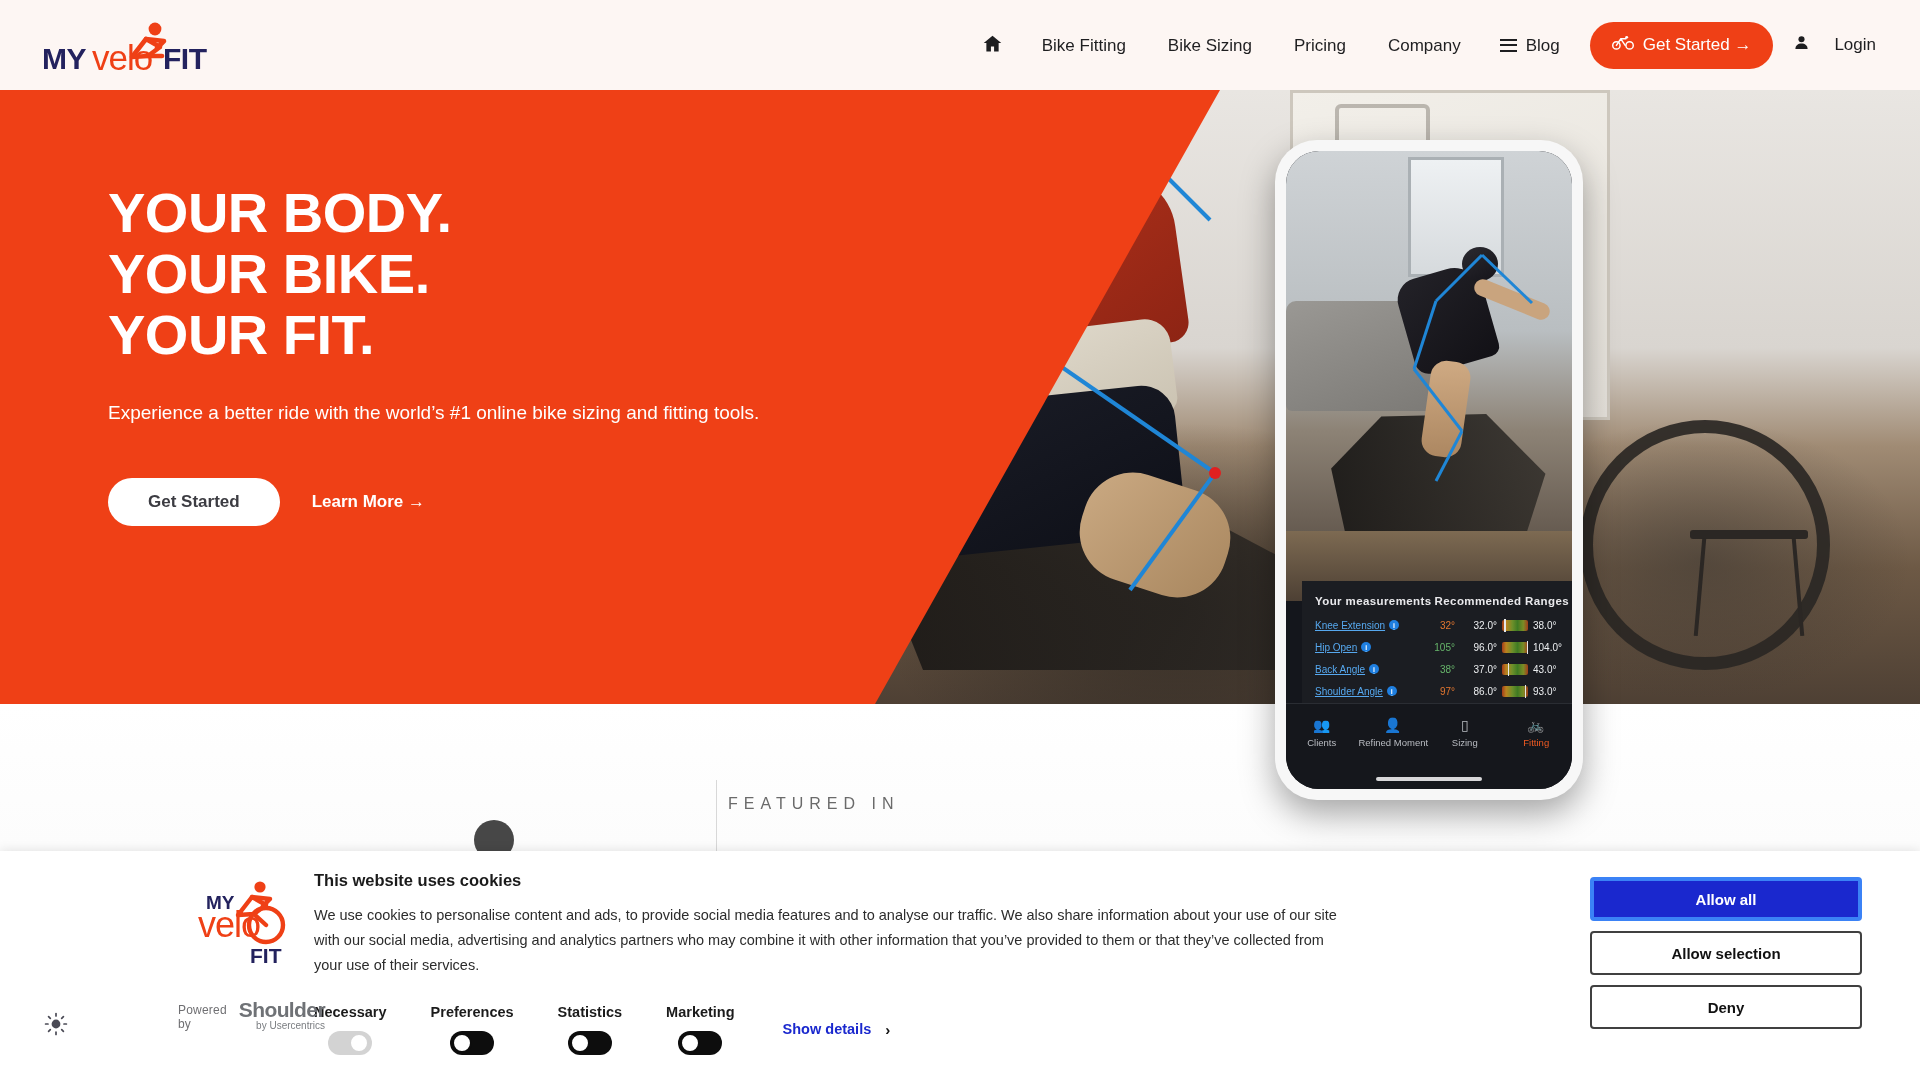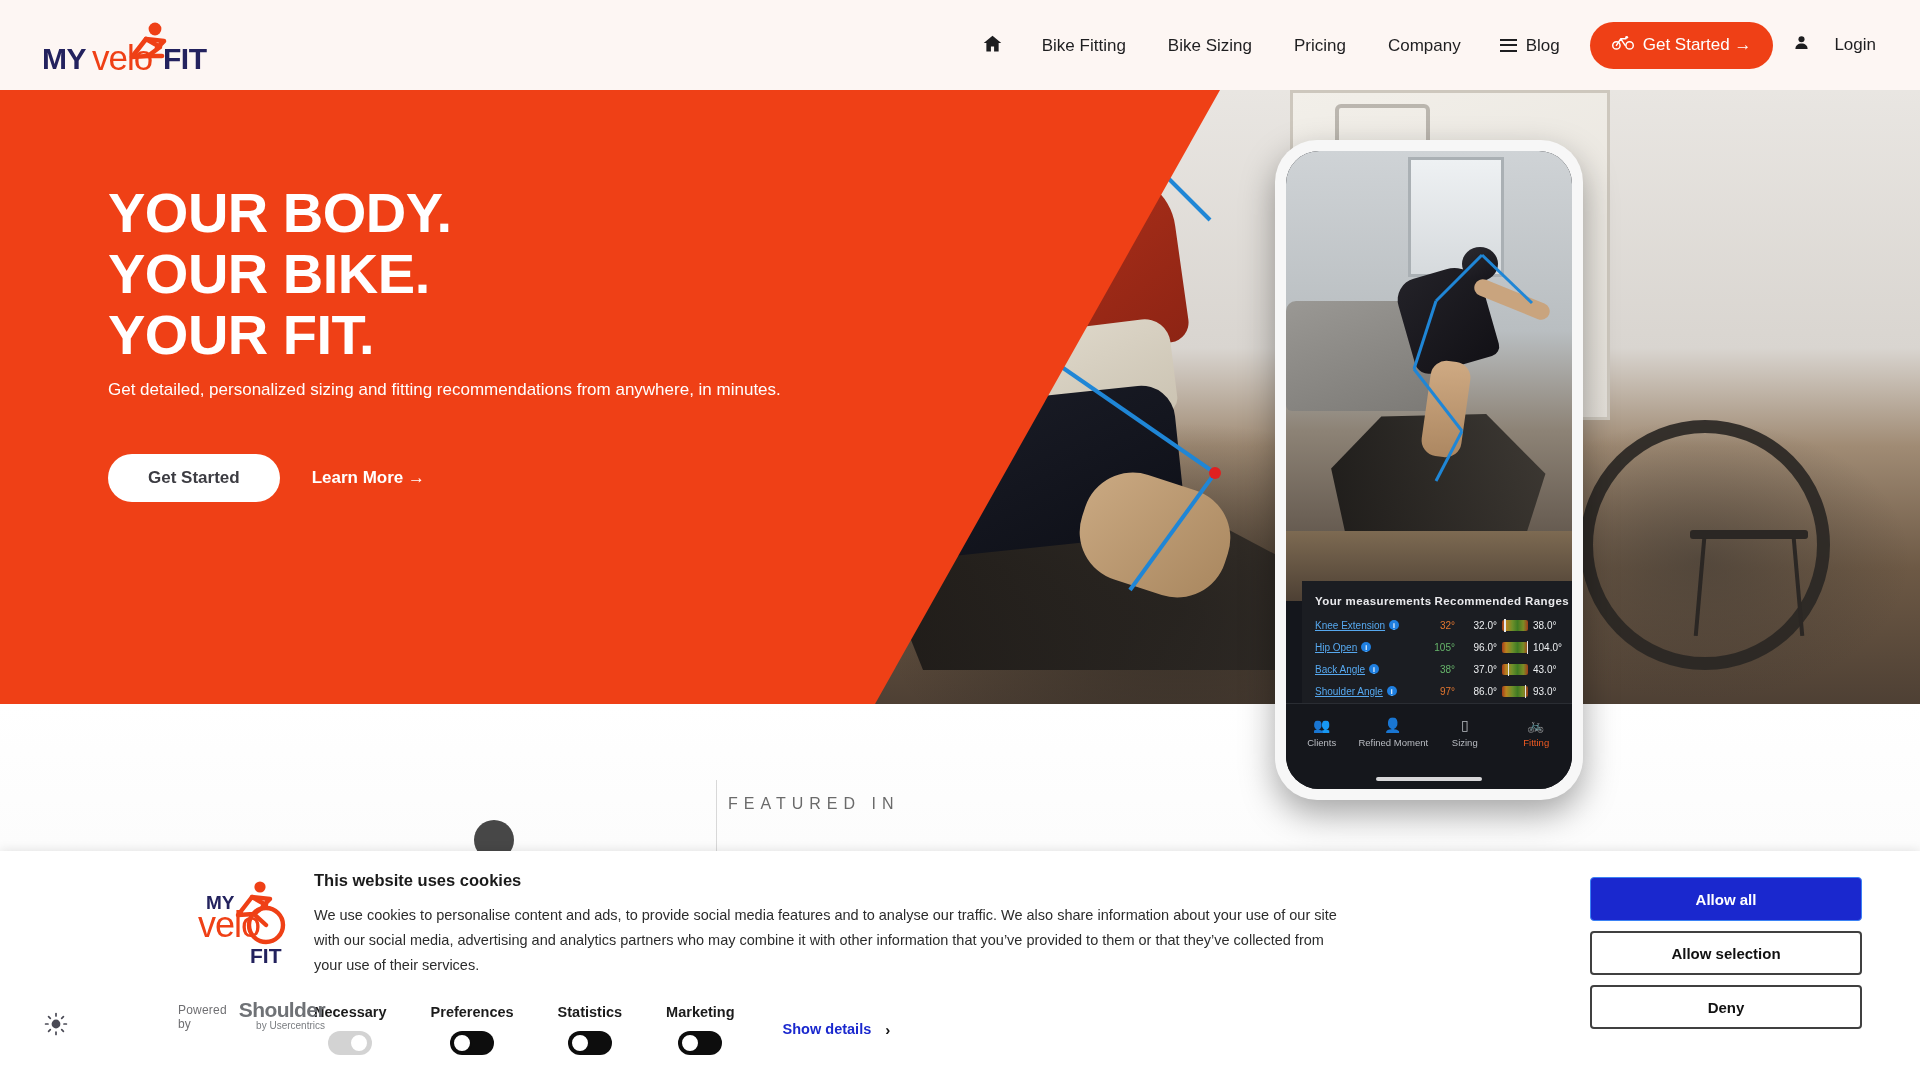--- a/index.html
+++ b/index.html
@@ -280,21 +280,21 @@
   .show-details .sd-text { color: #1a28ce; font-weight: bold; font-size: 14.5px; }
   .chev { font-size: 15px; color: #111; font-weight: bold; }
   .cookie-actions {
     width: 330px; flex: none; padding: 26px 28px 0 0; display: flex;
     flex-direction: column; gap: 10px;
   }
   .ck-btn {
     height: 44px; border-radius: 4px; font-size: 15px; font-weight: bold;
     cursor: pointer; font-family: "Liberation Sans", sans-serif; width: 272px;
   }
-  .ck-btn.primary { background: #1a28ce; color: #fff; border: 1px solid #3b82f6; }
+  .ck-btn.primary { background: #1a28ce; color: #fff; border: 4px solid #3b82f6; }
   .ck-btn.secondary { background: #fff; color: #111; border: 2px solid #404040; }
   .sun-icon { position: absolute; left: 44px; bottom: 40px; z-index: 70; cursor: pointer; }
 </style>
 </head>
 <body>
 
 <div class="header">
   <div class="logo-wrap">
     <svg width="190" height="60" viewBox="0 0 190 60">
       <g>
@@ -388,21 +388,21 @@
   </div>
 
   <div class="orange-wedge"></div>
 
   <div class="hero-content">
     <h1 class="hero-title">
       <div>YOUR BODY.</div>
       <div>YOUR BIKE.</div>
       <div>YOUR FIT.</div>
     </h1>
-    <div class="hero-sub2">Get detailed, personalized sizing and fitting recommendations from anywhere, in minutes.</div>
+    <div class="hero-sub1">Experience a better ride with the world’s #1 online bike sizing and fitting tools.</div>
     <div class="hero-actions">
       <button class="btn-white">Get Started</button>
       <span class="learn-more">Learn More →</span>
     </div>
   </div>
 </div>
 
 <div class="phone">
   <div class="phone-screen">
     <div class="phone-photo">

